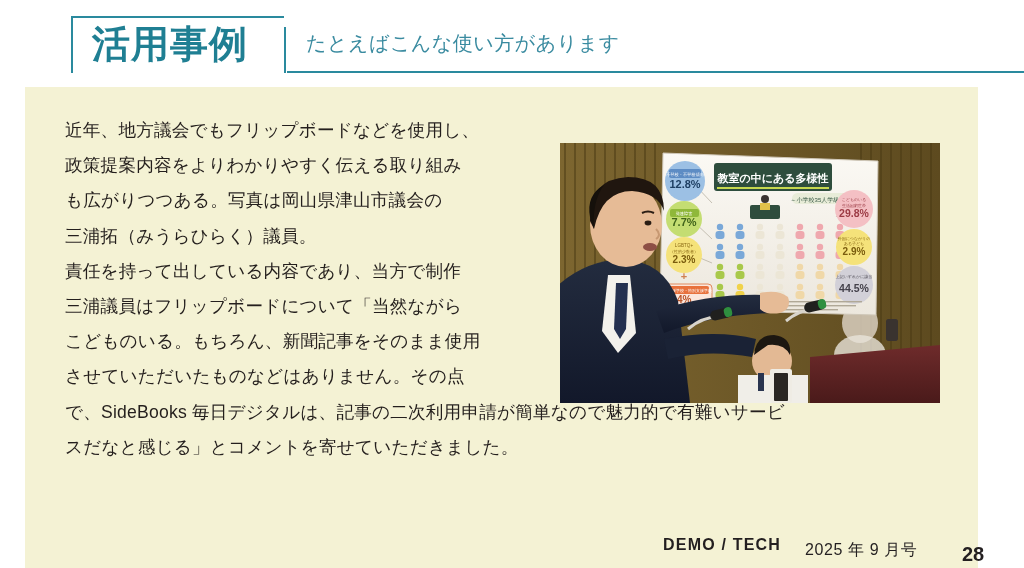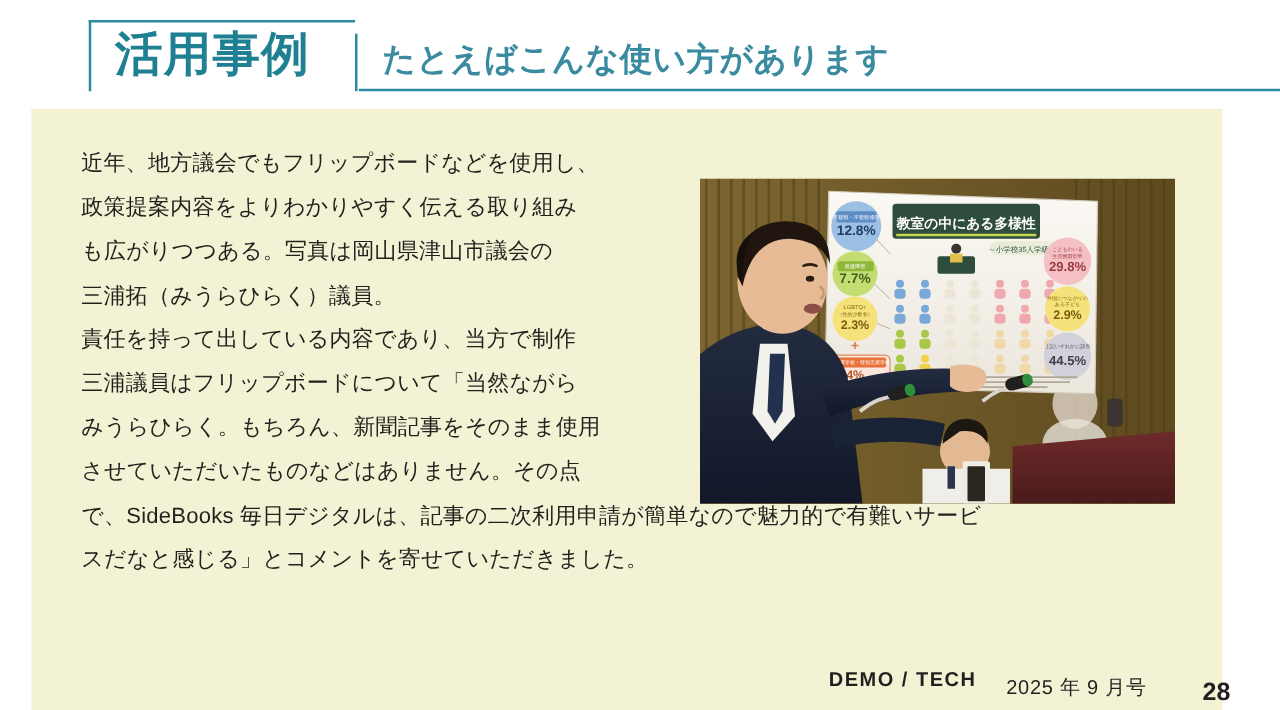--- a/index.html
+++ b/index.html
@@ -61,22 +61,22 @@
     font-size: 38px;
     font-weight: 700;
     letter-spacing: 1px;
     color: #1f7f93;
     white-space: nowrap;
   }
   .page-subtitle {
     position: absolute;
     left: 262px;
     top: 30px;
-    font-size: 26px;
-    font-weight: 700;
+    font-size: 20px;
+    font-weight: 400;
     letter-spacing: 0.5px;
     color: #3a8ba0;
     white-space: nowrap;
   }
   .header-rule {
     position: absolute;
     left: 243px;
     top: 71px;
     width: 758px;
     height: 0;
@@ -174,21 +174,21 @@
 
   <div class="panel">
 
     <div class="body-copy">
       <span class="ln">近年、地方議会でもフリップボードなどを使用し、</span>
       <span class="ln">政策提案内容をよりわかりやすく伝える取り組み</span>
       <span class="ln">も広がりつつある。写真は岡山県津山市議会の</span>
       <span class="ln">三浦拓（みうらひらく）議員。</span>
       <span class="ln">責任を持って出している内容であり、当方で制作</span>
       <span class="ln">三浦議員はフリップボードについて「当然ながら</span>
-      <span class="ln">みうらひらく。もちろん、新聞記事をそのまま使用</span>
+      <span class="ln">こどものいる。もちろん、新聞記事をそのまま使用</span>
       <span class="ln">させていただいたものなどはありません。その点</span>
       <span class="ln">で、SideBooks 毎日デジタルは、記事の二次利用申請が簡単なので魅力的で有難いサービ</span>
       <span class="ln">スだなと感じる」とコメントを寄せていただきました。</span>
     </div>
 
     <div class="photo">
       <svg width="380" height="260" viewBox="0 0 380 260" xmlns="http://www.w3.org/2000/svg">
         <defs>
           <linearGradient id="wall" x1="0" y1="0" x2="1" y2="0">
             <stop offset="0" stop-color="#7d6630"></stop>

